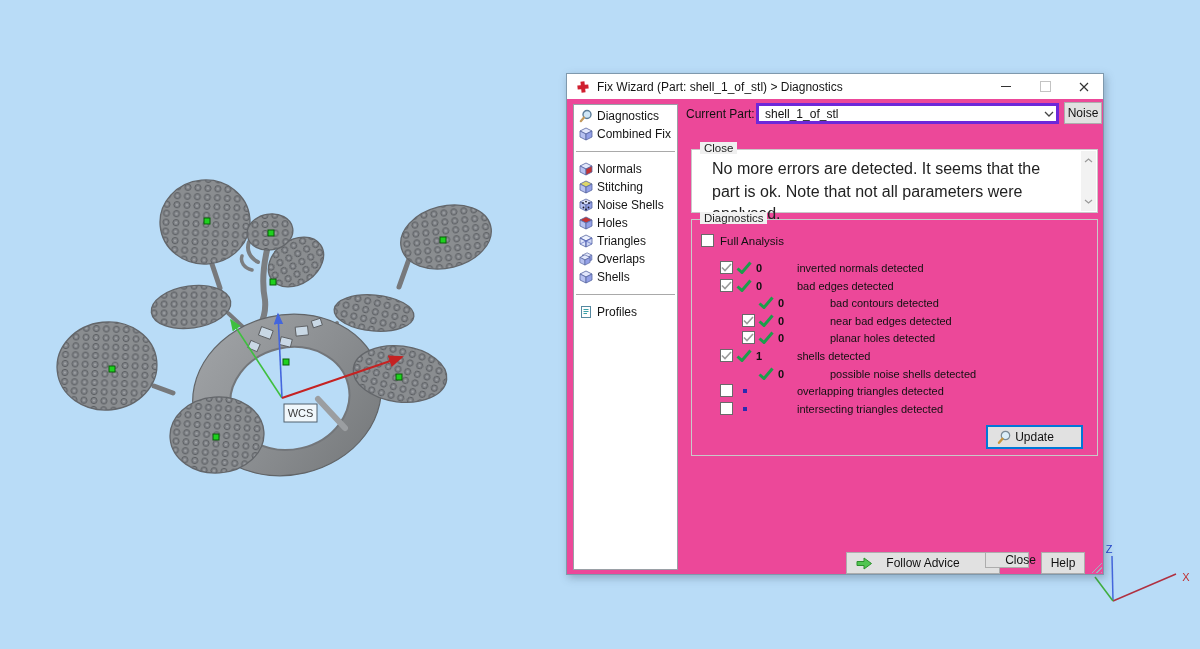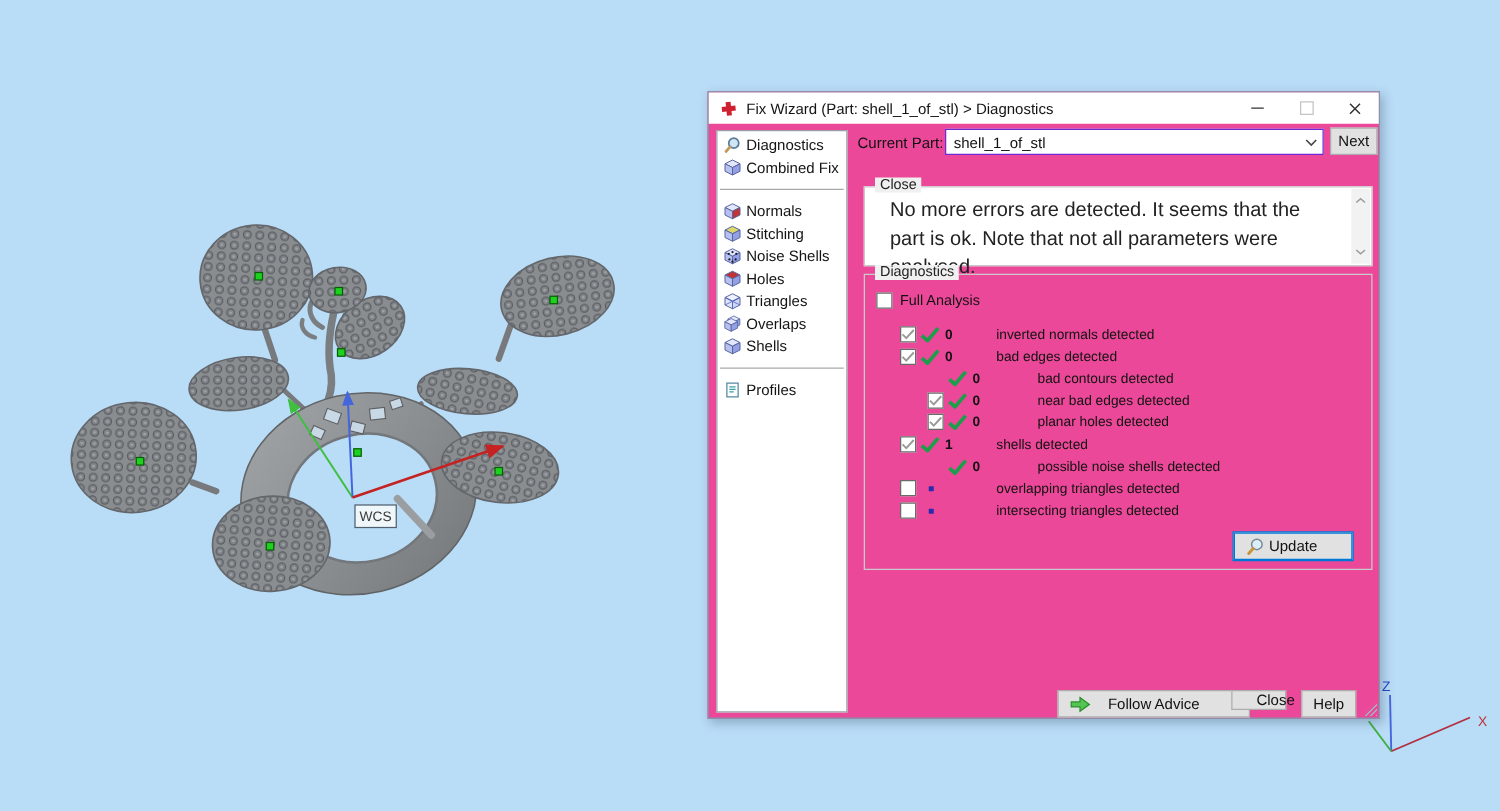--- a/index.html
+++ b/index.html
@@ -27,21 +27,21 @@
 
   .sidebar{position:absolute;left:6px;top:30px;width:105px;height:466px;background:#fff;
     border:1px solid #9aa0a6;box-sizing:border-box;}
   .sb-item{position:absolute;left:1px;right:1px;height:18px;display:flex;align-items:center;
     gap:4px;padding-left:4px;box-sizing:border-box;font-size:12px;color:#141414;white-space:nowrap;}
   .sb-item .ic{width:14px;height:14px;display:flex;flex:0 0 auto;}
   .sb-sep{position:absolute;left:2px;right:2px;height:1px;background:#a9a9a9;}
 
   .cp-label{position:absolute;left:119px;top:33px;font-size:12px;}
   .combo{position:absolute;left:189px;top:29px;width:303px;height:21px;background:#fff;
-    border:1px solid #6d28d9;box-sizing:border-box;display:flex;align-items:center;padding-left:6px;font-size:12px;}
+    border:3px solid #6d28d9;box-sizing:border-box;display:flex;align-items:center;padding-left:6px;font-size:12px;}
 
   .btn{position:absolute;background:#e1e1e1;border:1px solid #adadad;box-sizing:border-box;
     display:flex;align-items:center;justify-content:center;font-size:12px;color:#111;
     font-family:inherit;padding:0;cursor:default;}
   .btn.next{left:497px;top:28px;width:38px;height:22px;}
 
   .group{position:absolute;border:1px solid #c9c9c9;box-sizing:border-box;}
   .group-label{position:absolute;top:-8px;left:8px;background:#f0f0f0;padding:0 4px;font-size:11.5px;color:#222;}
   .advice{left:124px;top:75px;width:407px;height:64px;background:#fff;}
   .advice .group-label{background:#f0f0f0;}
@@ -334,21 +334,21 @@
     </div>
 
   <div class="cp-label">Current Part:</div>
   <div class="combo">
     <span>shell_1_of_stl</span>
   </div>
   <span class="chev" style="position:absolute;left:1048px;top:0;"></span>
   <svg width="10" height="6" viewBox="0 0 10 6" style="position:absolute;left:477px;top:37px;">
     <path d="M1,1 L5,5 L9,1" fill="none" stroke="#444" stroke-width="1.3"></path>
     </svg>
-  <button class="btn next">Next</button>
+  <button class="btn next">Noise</button>
 
   <div class="group advice">
     <span class="group-label">Close</span>
     <div class="advice-text">No more errors are detected. It seems that the part is ok. Note that not all parameters were analysed.</div>
     <div class="advice-scroll">
       <span class="sarr up">
         <svg width="9" height="5" viewBox="0 0 9 5">
             <path d="M1,4 L4.5,1 L8,4" fill="none" stroke="#9a9a9a" stroke-width="1.2"></path>
           </svg>
         </span>

